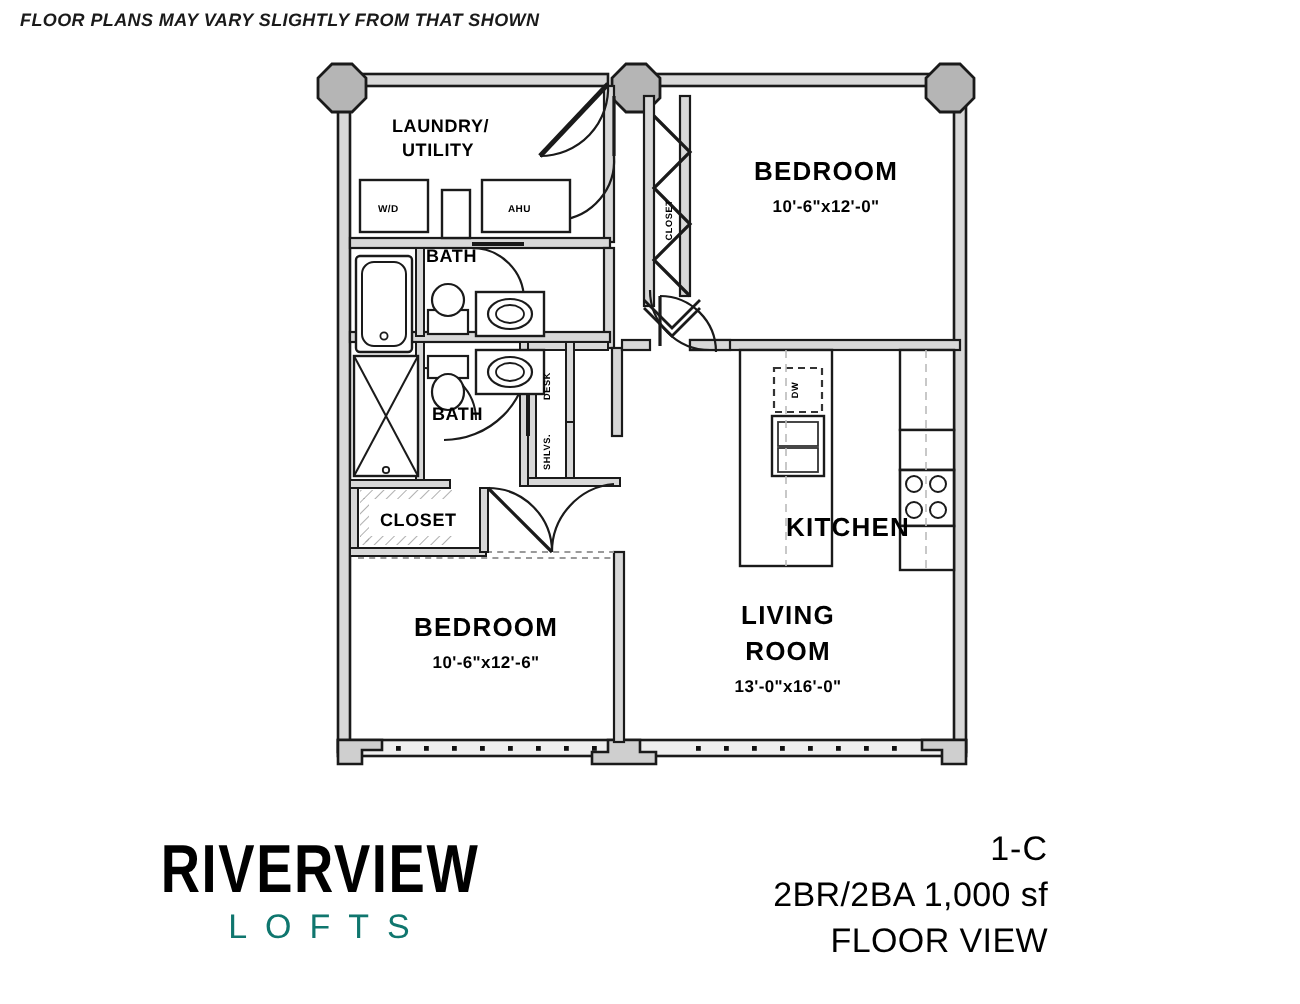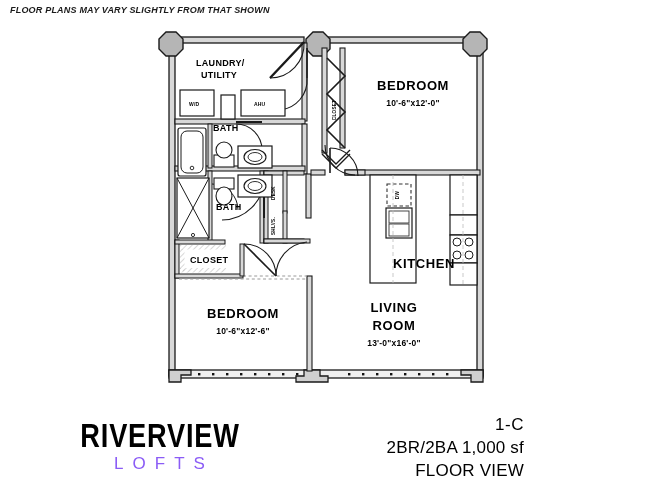--- a/index.html
+++ b/index.html
@@ -63,21 +63,21 @@
     color: #000;
     transform: scaleX(0.80);
     transform-origin: center;
   }
   #brand-sub {
     font-family: "Liberation Sans", sans-serif;
     font-size: 17px;
     font-weight: normal;
     letter-spacing: 9px;
     line-height: 1.4;
-    color: #8b5cf6;
+    color: #0f766e;
     padding-left: 8px;
   }
   #unit-info {
     position: absolute;
     right: 22px;
     top: 16px;
     text-align: right;
     font-family: "Liberation Sans", sans-serif;
     color: #000;
   }

